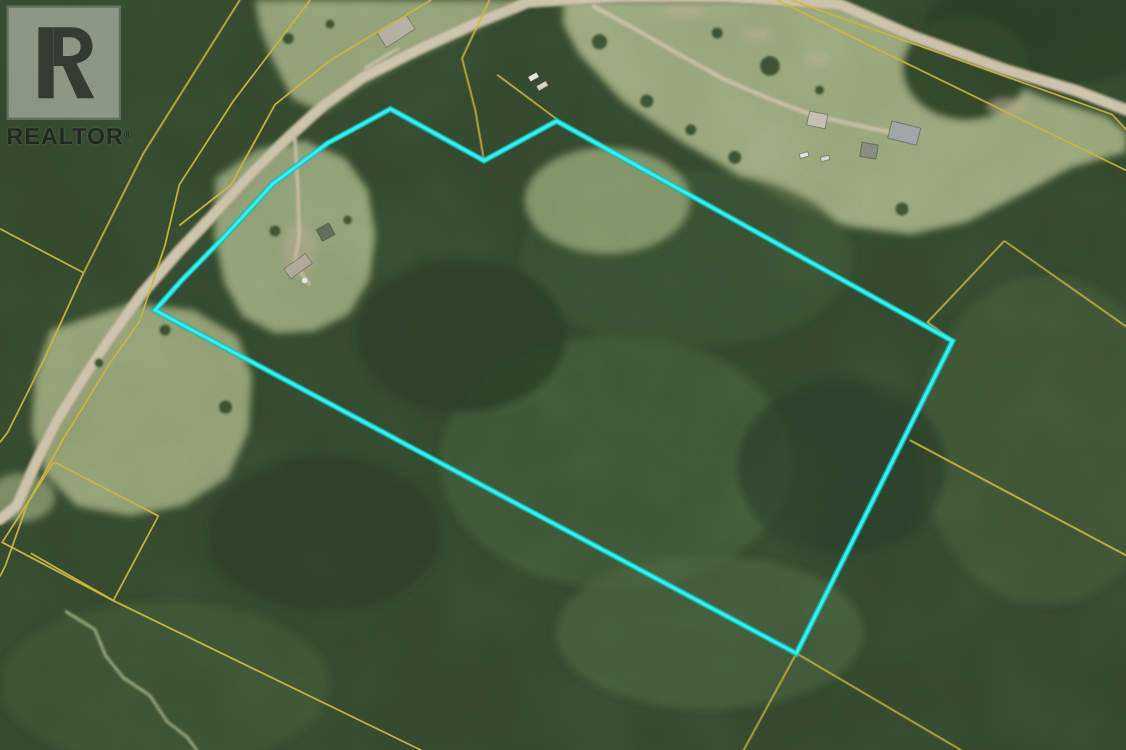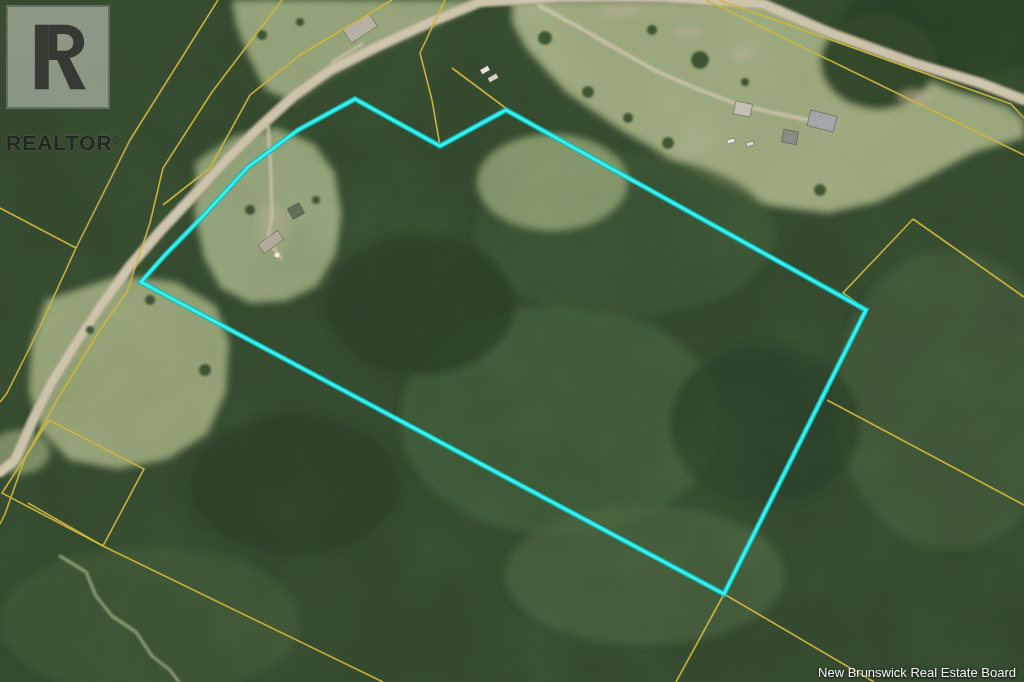--- a/index.html
+++ b/index.html
@@ -5,21 +5,21 @@
   html,body{margin:0;padding:0;background:#222;}
   .stage{position:relative;width:1024px;height:682px;overflow:hidden;background:#34492e;
          font-family:"Liberation Sans",sans-serif;}
   .stage svg.map{position:absolute;left:0;top:0;}
   .logo{position:absolute;left:6px;top:5px;width:122px;line-height:0;}
   .logo-block{width:104px;height:104px;background:rgba(222,228,216,.5);
               border:2px solid rgba(38,44,36,.38);box-sizing:border-box;padding:7px 10px;}
   .logo-block svg{width:100%;height:100%;}
   .logo-text{font-weight:700;font-size:21px;letter-spacing:1px;line-height:24px;
              color:rgba(24,28,22,.83);text-shadow:0 0 2px rgba(255,255,255,.22);
-             white-space:nowrap;margin-top:20px;}
+             white-space:nowrap;margin-top:2px;}
   .logo-text sup{font-size:10px;vertical-align:6px;letter-spacing:0;}
   .attribution{position:absolute;right:8px;bottom:2px;font-size:13px;color:#f5f7f2;
                text-shadow:0 1px 2px rgba(0,0,0,.8),0 0 4px rgba(0,0,0,.55);}
 </style>
 </head>
 <body>
 
 <div class="stage">
   <svg class="map" id="map-svg" width="1024" height="682" viewBox="0 0 1024 682">
     <defs>
@@ -135,14 +135,13 @@
         <g fill="rgba(28,33,27,0.78)">
           <path d="M22 10 H40 V94 H22 Z"></path>
           <path d="M40 10 H60 C76 10 86 19 86 33 C86 44 78 51 67 53 L88 94 H68 L51 56 H40 Z
                    M51 22 V44 H59 C67 44 72 40 72 33 C72 26 67 22 59 22 Z" fill-rule="evenodd"></path>
         </g>
       </svg>
     </div>
     <div class="logo-text"><span>REALTOR</span><sup>®</sup></div>
   </div>
 
-  <div class="attribution">New Brunswick Real Estate Board</div>
 </div>
 
 </body></html>

